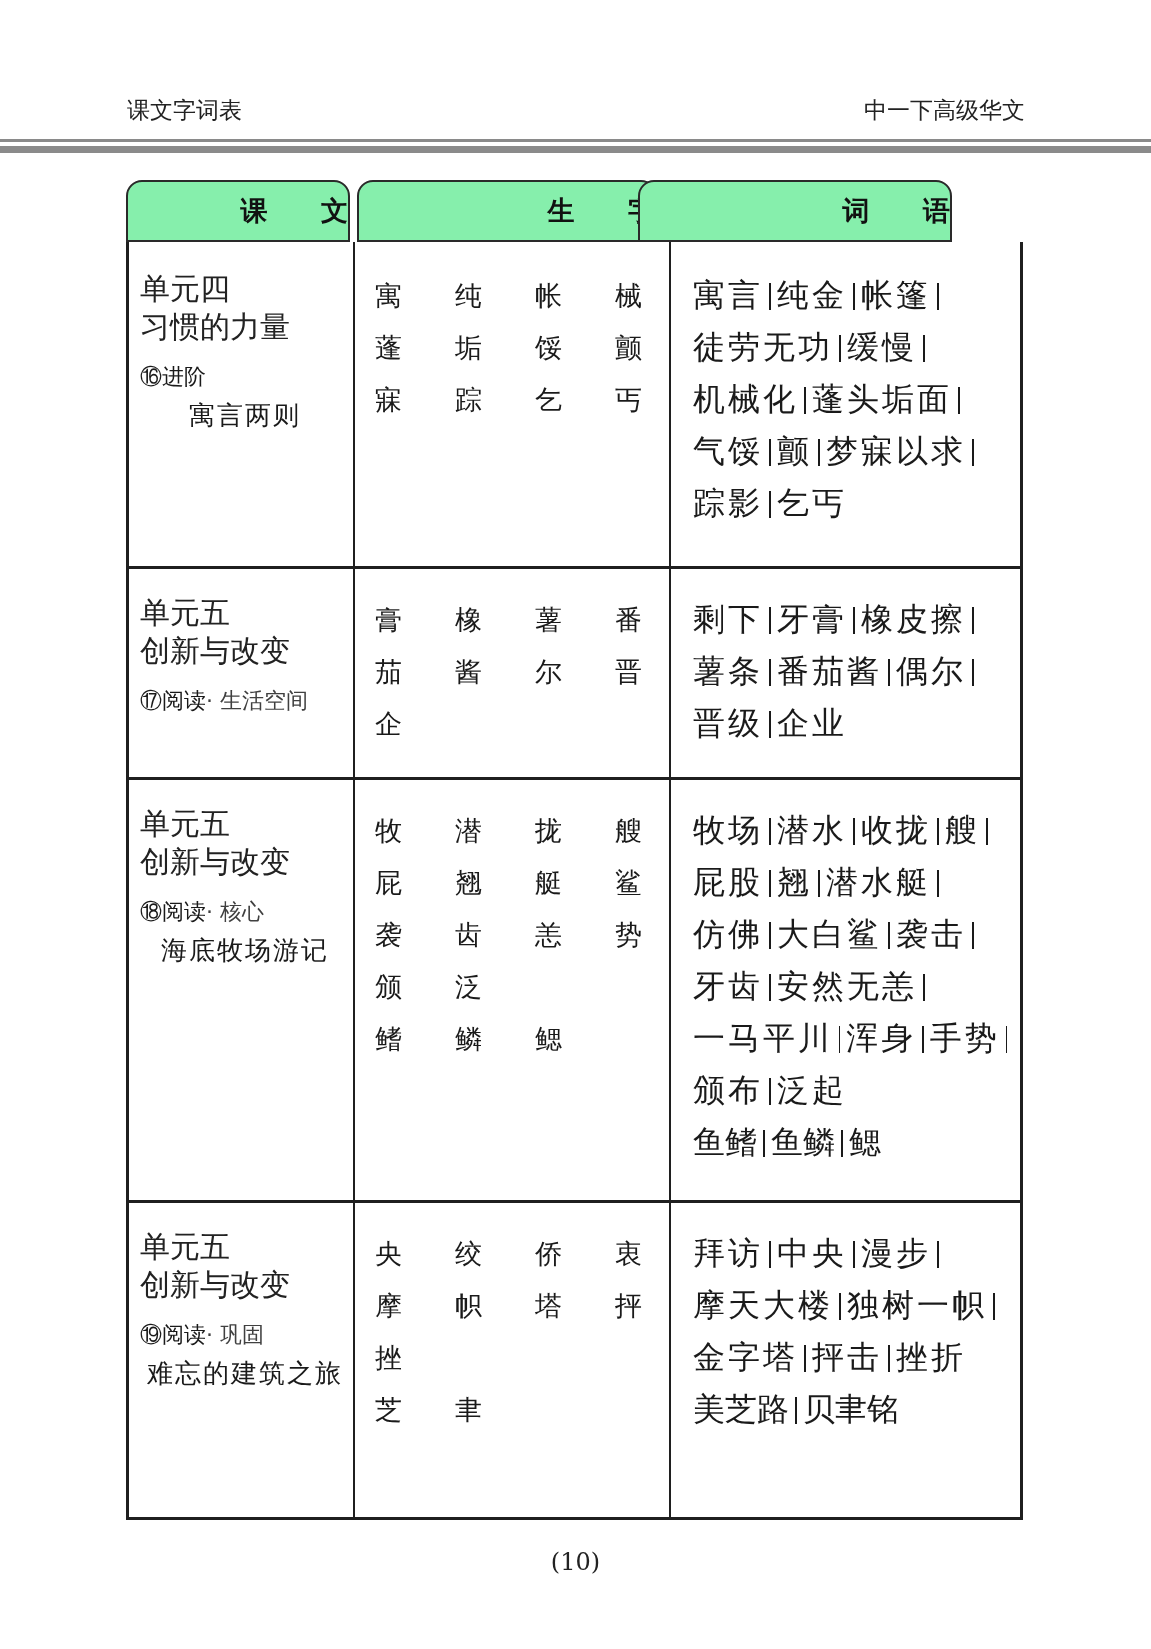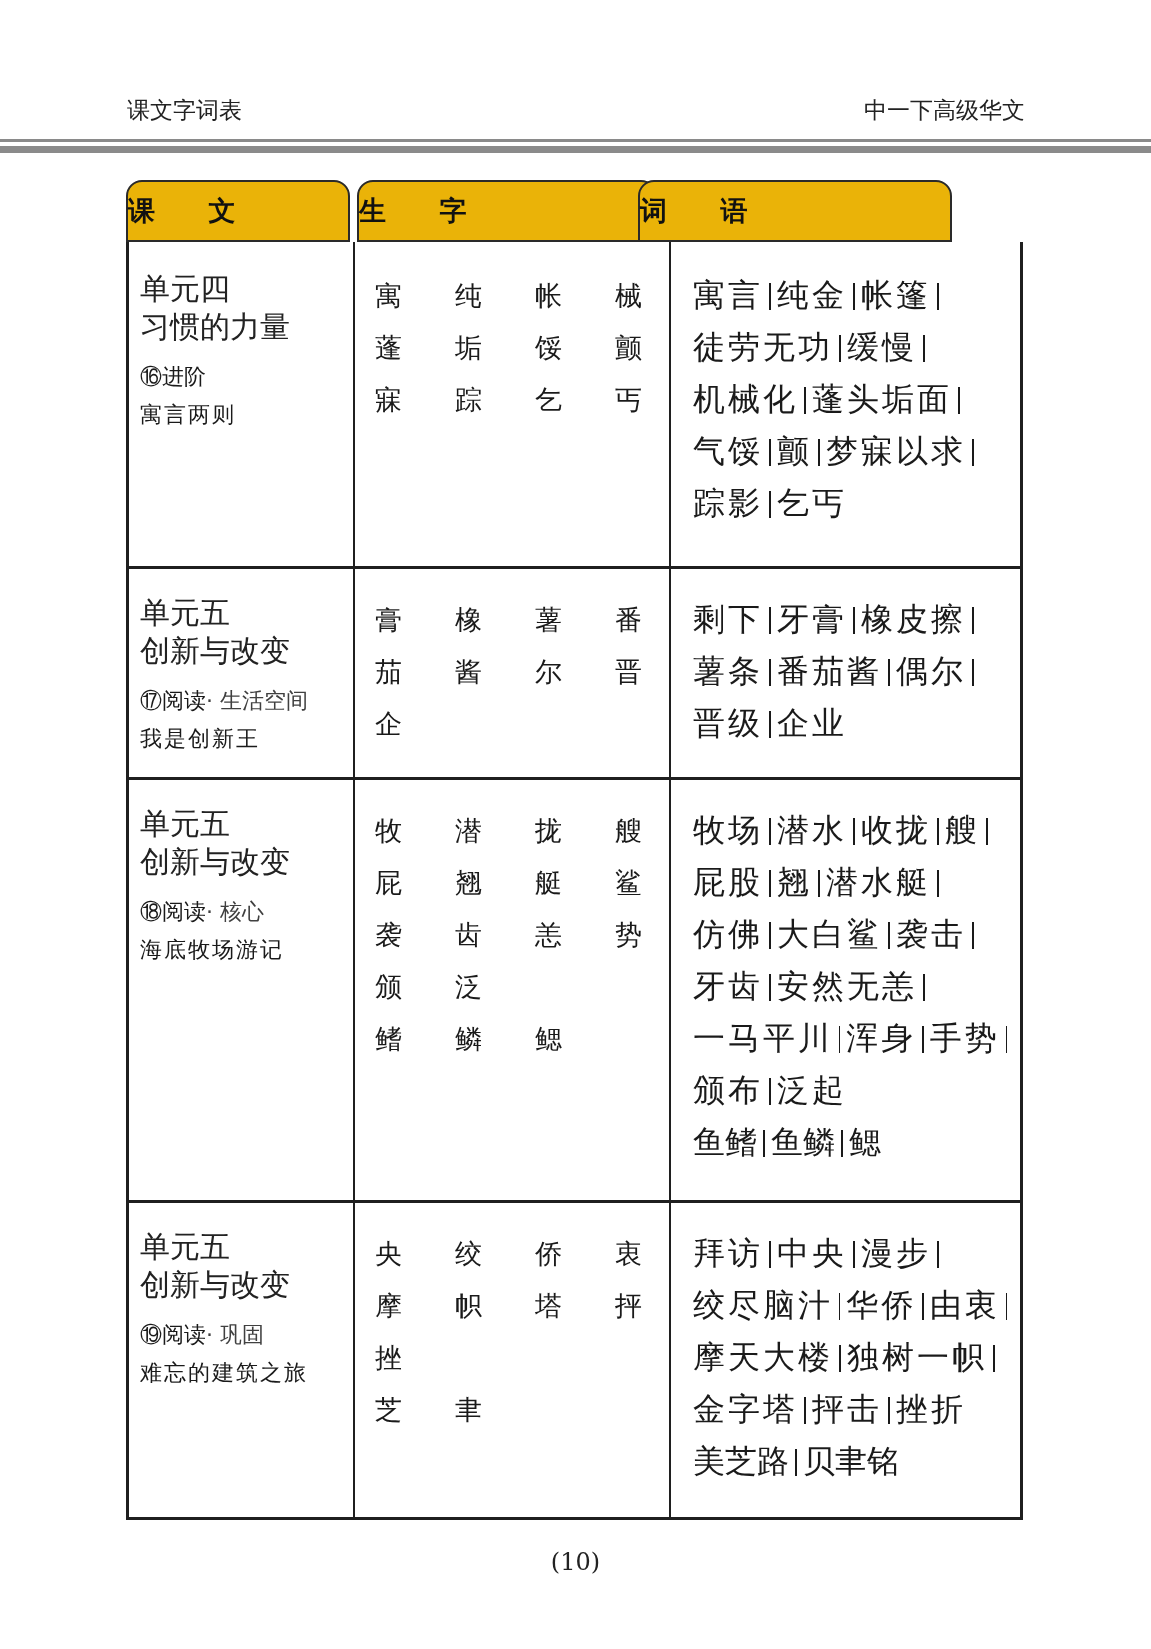--- a/index.html
+++ b/index.html
@@ -6,23 +6,23 @@
   body {
     width:1151px; height:1649px; background:#ffffff; position:relative; overflow:hidden;
     font-family:"DejaVu Sans", sans-serif; color:#1a1a1a;
   }
   .page-header-left { position:absolute; left:127px; top:95px; font-size:23px; color:#222; }
   .page-header-right { position:absolute; right:126px; top:95px; font-size:23px; color:#222; }
   .rule-thin { position:absolute; left:0; width:1151px; top:139px; height:3px; background:#8a8a8a; }
   .rule-thick { position:absolute; left:0; width:1151px; top:146px; height:7px; background:#8a8a8a; }
 
   .tab {
-    position:absolute; top:180px; height:62px; background:#eab308;
+    position:absolute; top:180px; height:62px; background:#86efac;
     border:2px solid #2a2a2a; border-bottom:2px solid #2a2a2a; border-radius:16px 16px 0 0;
-    display:flex; align-items:center; justify-content:flex-start;
+    display:flex; align-items:center; justify-content:flex-end;
     font-family:"DejaVu Sans", sans-serif; font-weight:bold; font-size:27px; letter-spacing:22px;
     box-sizing:border-box; color:#111;
   }
   .tab span { margin-right:-22px; }
   #tab1 { left:126px; width:224px; }
   #tab2 { left:357px; width:300px; }
   #tab3 { left:638px; width:314px; }
 
   .table-frame {
     position:absolute; left:126px; top:242px; width:897px; height:1278px;
@@ -34,21 +34,21 @@
   #vline2 { left:669px; }
   .hline { position:absolute; left:126px; width:897px; height:3px; background:#1f1f1f; }
 
   .row { position:absolute; left:126px; width:897px; }
   .lesson-cell { position:absolute; left:14px; top:26px; width:210px; }
   .unit-line { font-size:30px; line-height:38px; color:#222; white-space:nowrap; }
   .lesson-label { font-size:22px; line-height:38px; margin-top:12px; white-space:nowrap; }
   .lesson-num { font-weight:normal; }
   .lesson-kind { font-weight:normal; }
   .lesson-sub { font-weight:normal; color:#404040; }
-  .lesson-title { font-family:"DejaVu Serif", serif; font-size:22px; line-height:38px; letter-spacing:2px; white-space:nowrap; }
+  .lesson-title { font-family:"DejaVu Serif", serif; font-size:26px; line-height:38px; letter-spacing:2px; white-space:nowrap;text-align:center; }
 
   .chars-cell { position:absolute; left:249px; top:26px; width:280px; }
   .char-row { display:flex; height:52px; align-items:center; }
   .char { width:80px; font-family:"DejaVu Serif", serif; font-size:27px; color:#1a1a1a; }
   .char:last-child { width:40px; }
 
   .words-cell { position:absolute; left:567px; top:26px; width:320px; }
   .word-line { height:52px; display:flex; align-items:center; font-family:"DejaVu Serif", serif; font-size:32px; letter-spacing:3px; white-space:nowrap; }
   .word-line.sans { font-family:"DejaVu Sans", sans-serif; letter-spacing:0px; }
   .sep { display:inline-block; width:2px; height:27px; background:#1a1a1a; margin:0 6px; vertical-align:middle; }
@@ -142,21 +142,20 @@
           <span class="sep"></span>
           <span>乞丐</span>
         </div>
       </div>
     </div>
     <div class="row" style="top: 568px;">
       <div class="lesson-cell">
         <div class="unit-line">单元五</div>
         <div class="unit-line">创新与改变</div>
         <div class="lesson-label"><span class="lesson-num">⑰</span><span class="lesson-kind">阅读</span><span class="lesson-sub">· 生活空间</span></div>
-        <div class="lesson-title">我是创新王</div>
       </div>
       <div class="chars-cell">
         <div class="char-row">
           <span class="char">膏</span>
           <span class="char">橡</span>
           <span class="char">薯</span>
           <span class="char">番</span>
         </div>
         <div class="char-row">
           <span class="char">茄</span>
@@ -314,28 +313,20 @@
       <div class="words-cell">
         <div class="word-line">
           <span>拜访</span>
           <span class="sep"></span>
           <span>中央</span>
           <span class="sep"></span>
           <span>漫步</span>
           <span class="sep"></span>
         </div>
         <div class="word-line">
-          <span>绞尽脑汁</span>
-          <span class="sep"></span>
-          <span>华侨</span>
-          <span class="sep"></span>
-          <span>由衷</span>
-          <span class="sep"></span>
-        </div>
-        <div class="word-line">
           <span>摩天大楼</span>
           <span class="sep"></span>
           <span>独树一帜</span>
           <span class="sep"></span>
         </div>
         <div class="word-line">
           <span>金字塔</span>
           <span class="sep"></span>
           <span>抨击</span>
           <span class="sep"></span>

